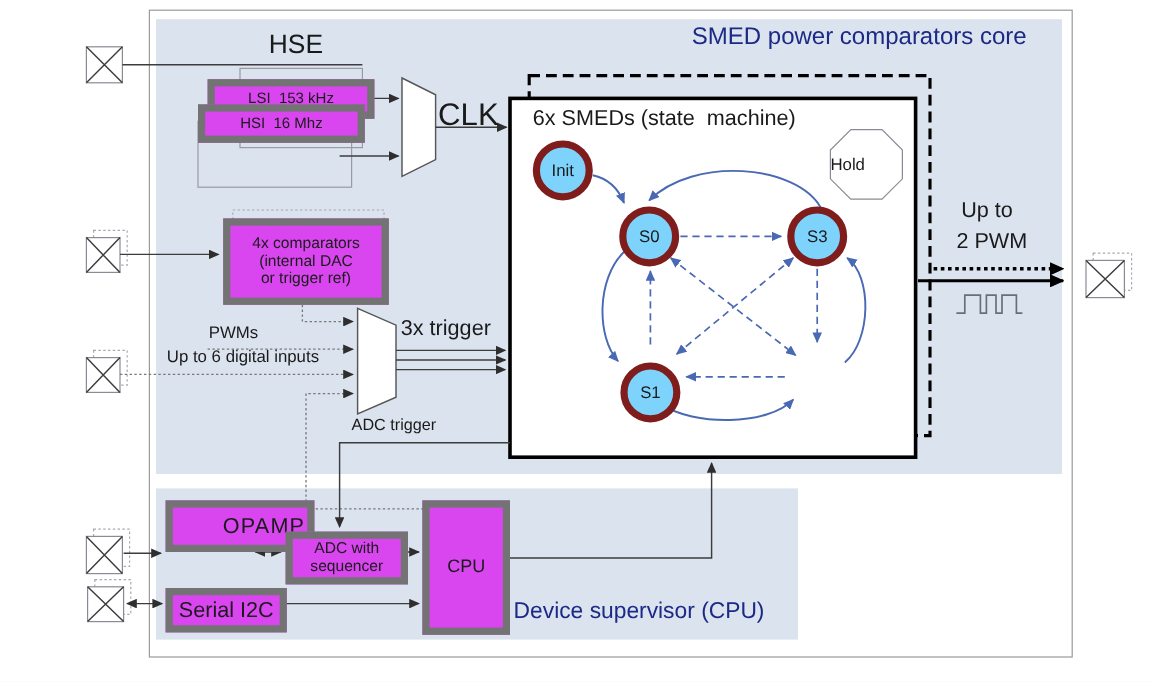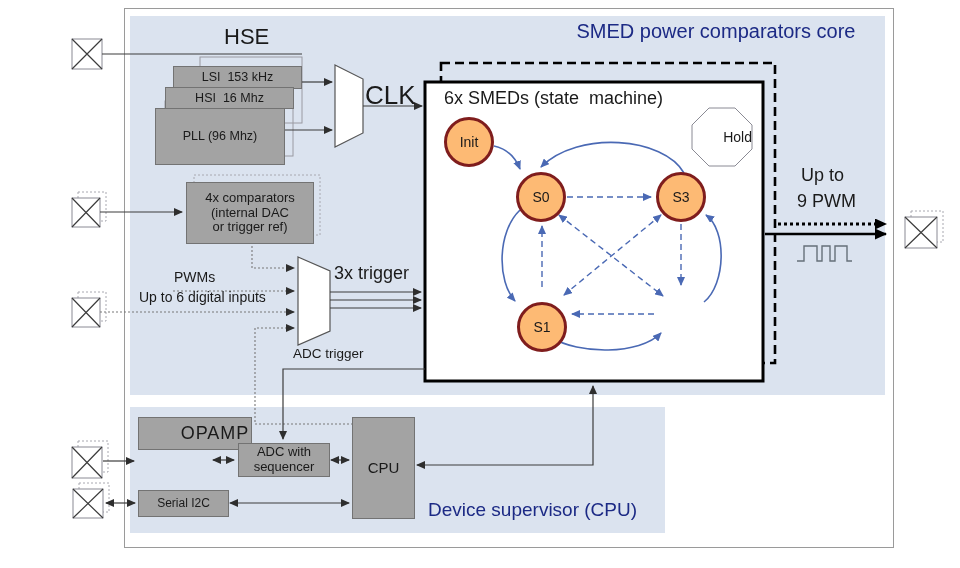--- a/index.html
+++ b/index.html
@@ -9,32 +9,32 @@
   }
   html,body{margin:0;padding:0;background:#fff;}
   #stage{
     position:relative;width:960px;height:568px;background:#fff;overflow:hidden;
     font-family:"Liberation Sans","DejaVu Sans",sans-serif;color:#1a1a1a;
   }
   .frame{position:absolute;border:1.5px solid #9a9a9a;background:transparent;}
   .panel{position:absolute;background:var(--panel-bg);}
   svg{position:absolute;left:0;top:0;}
   .box{
-    position:absolute;background:#a3a3a3;border:1px solid #737373;
+    position:absolute;background:#d946ef;border:6px solid #737373;
     display:flex;flex-direction:column;align-items:center;justify-content:center;
     text-align:center;line-height:1.15;white-space:pre;
   }
   .lbl{position:absolute;white-space:pre;}
   .blue{color:var(--title-blue);}
   .state{
     position:absolute;width:50px;height:50px;border-radius:50%;
-    border:3px solid #7f1d1d;background:#fdba74;box-sizing:border-box;
+    border:6px solid #7f1d1d;background:#7dd3fc;box-sizing:border-box;
     display:flex;align-items:center;justify-content:center;font-size:14px;
   }
-  .octlbl{position:absolute;width:60px;text-align:right;font-size:14px;}
+  .octlbl{position:absolute;width:60px;text-align:left;font-size:14px;}
   .wire{stroke:#3c3c3c;stroke-width:1.2;fill:none;}
   .dotwire{stroke:#787878;stroke-width:1.1;fill:none;stroke-dasharray:2 2;}
   .arc{stroke:var(--accent-blue);stroke-width:1.6;fill:none;}
   .darc{stroke:var(--accent-blue);stroke-width:1.4;fill:none;stroke-dasharray:6 4;}
   .sheet{stroke:#9a9aa2;fill:none;stroke-width:1;}
   .dsheet{stroke:#a8a8b0;fill:none;stroke-width:1;stroke-dasharray:2 2;}
   .padrect{fill:#fff;stroke:#8a8a94;stroke-width:1;}
   .mux{fill:#fff;stroke:#555;stroke-width:1.2;}
 </style>
 </head>
@@ -160,23 +160,20 @@
   <div class="lbl blue" style="left:560px;top:20px;width:312px;text-align:center;font-size:20px;">SMED power comparators core</div>
   <div class="lbl blue" style="left:428px;top:499px;font-size:19px;">Device supervisor (CPU)</div>
 
   <div class="lbl" style="left:224px;top:24px;font-size:22px;">HSE</div>
   <div class="box" style="left:173px;top:66px;width:127px;height:21px;font-size:12.5px;">
     <span>LSI  153 kHz</span>
   </div>
   <div class="box" style="left:165px;top:87px;width:127px;height:20px;font-size:12.5px;">
     <span>HSI  16 Mhz</span>
   </div>
-  <div class="box" style="left:155px;top:108px;width:128px;height:55px;font-size:12.5px;">
-    <span>PLL (96 Mhz)</span>
-  </div>
   <div class="lbl" style="left:365px;top:80px;font-size:26px;">CLK</div>
 
   <div class="lbl" style="left:444px;top:88px;font-size:18px;">6x SMEDs (state  machine)</div>
   <div class="state" style="left:444px;top:117px;">
     <span>Init</span>
   </div>
   <div class="state" style="left:516px;top:172px;">
     <span>S0</span>
   </div>
   <div class="state" style="left:656px;top:172px;">
@@ -191,29 +188,29 @@
     <span>4x comparators</span>
     <span>(internal DAC</span>
     <span>or trigger ref)</span>
   </div>
   <div class="lbl" style="left:174px;top:269px;font-size:14px;">PWMs</div>
   <div class="lbl" style="left:139px;top:289px;font-size:14px;">Up to 6 digital inputs</div>
   <div class="lbl" style="left:334px;top:263px;font-size:18px;">3x trigger</div>
   <div class="lbl" style="left:293px;top:346px;font-size:13.5px;">ADC trigger</div>
 
   <div class="lbl" style="left:801px;top:165px;font-size:18px;">Up to</div>
-  <div class="lbl" style="left:797px;top:191px;font-size:18px;">9 PWM</div>
+  <div class="lbl" style="left:797px;top:191px;font-size:18px;">2 PWM</div>
 
   <div class="box" style="left:138px;top:417px;width:72px;height:31px;font-size:18px;letter-spacing:1px;padding-left:40px;">
     <span>OPAMP</span>
   </div>
   <div class="box" style="left:238px;top:443px;width:90px;height:32px;font-size:13px;">
     <span>ADC with</span>
     <span>sequencer</span>
   </div>
   <div class="box" style="left:352px;top:417px;width:61px;height:100px;font-size:15px;">
     <span>CPU</span>
   </div>
-  <div class="box" style="left:138px;top:490px;width:89px;height:25px;font-size:12px;">
+  <div class="box" style="left:138px;top:490px;width:89px;height:25px;font-size:18px;">
     <span>Serial I2C</span>
   </div>
 
 </div>
 
 </body></html>

